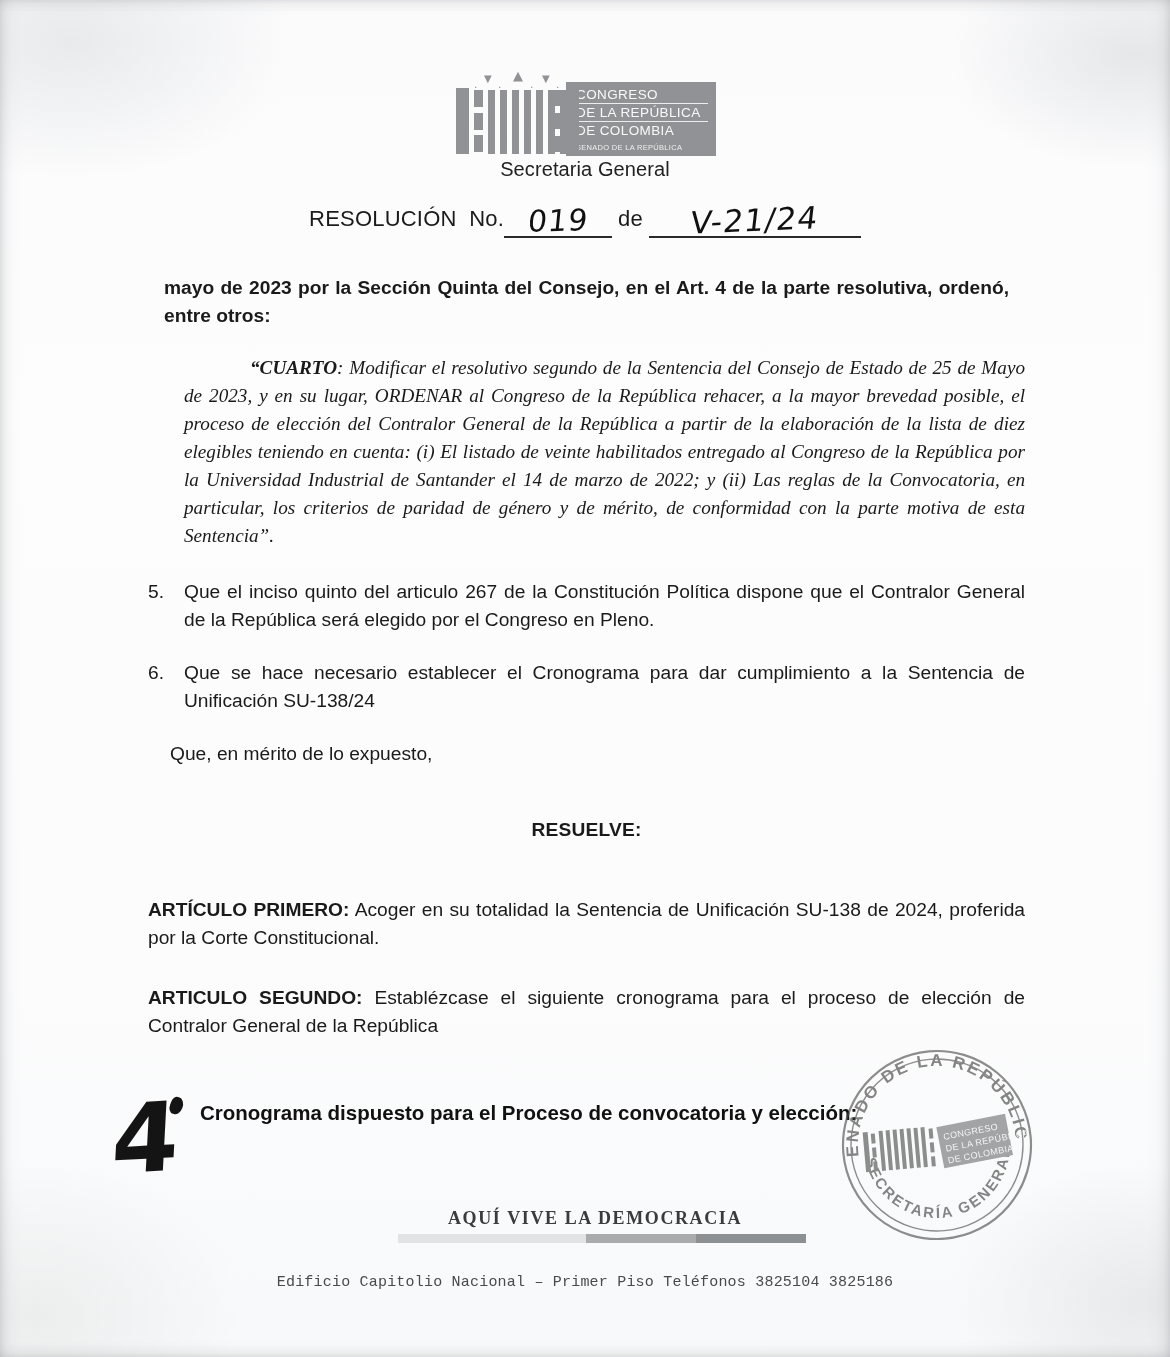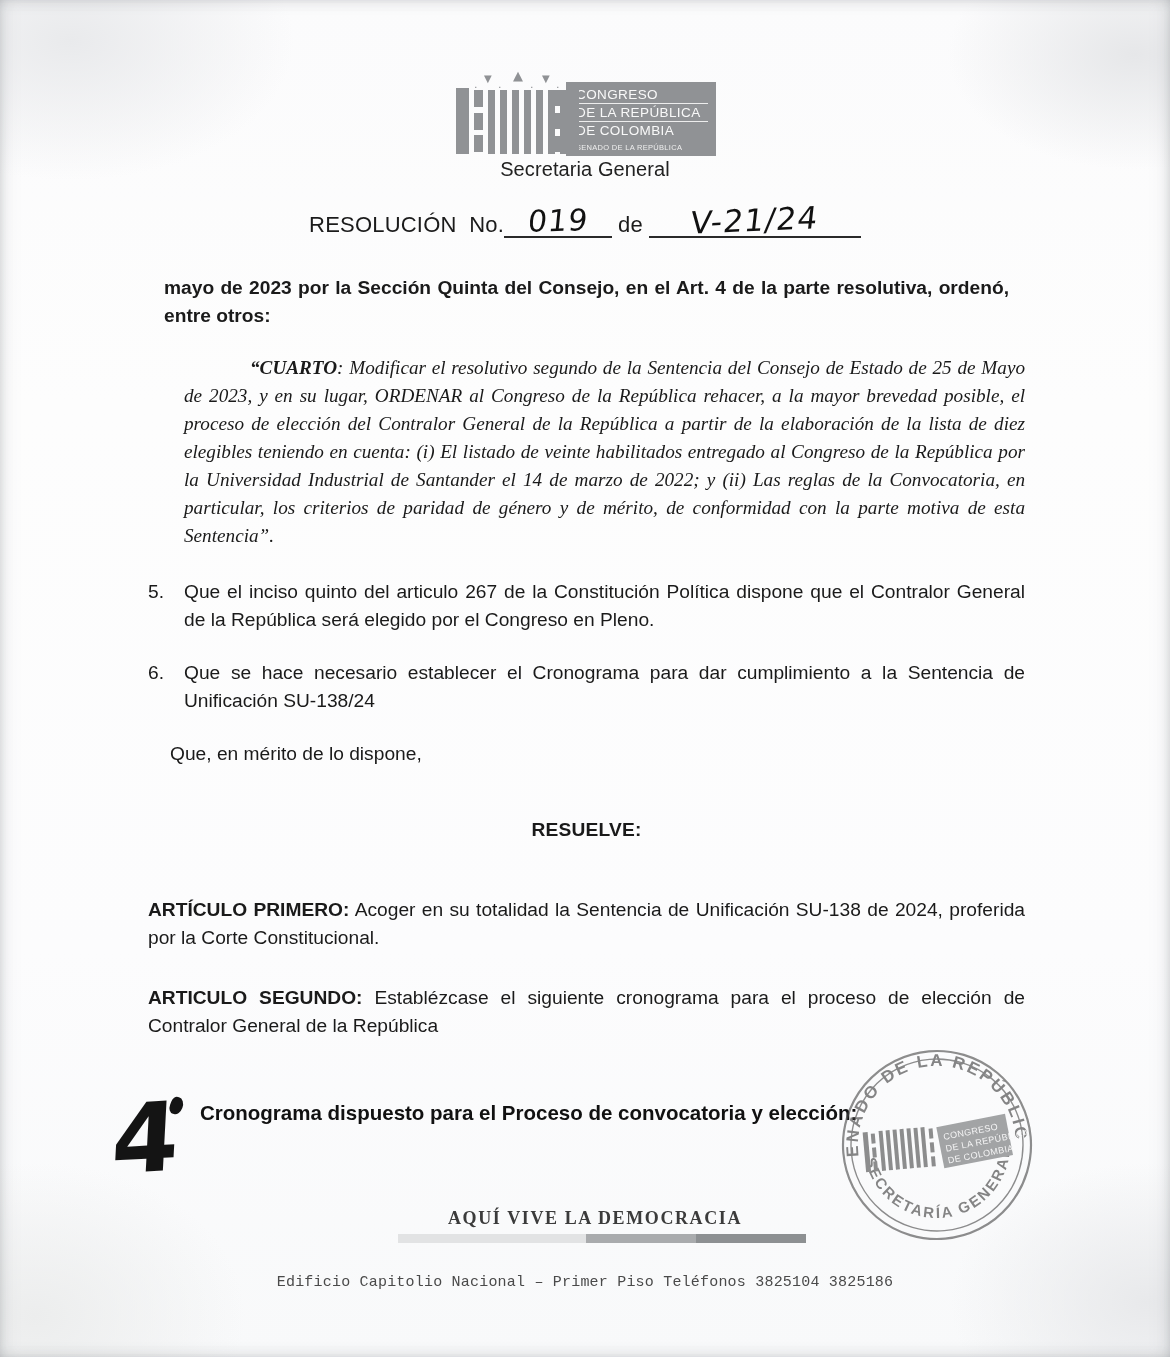--- a/index.html
+++ b/index.html
@@ -164,21 +164,21 @@
   }
 
   
   .reso-line {
     position: absolute;
     top: 200px;
     left: 0;
     right: 0;
     display: flex;
     justify-content: center;
-    align-items: flex-end;
+    align-items: center;
     font-size: 22px;
     color: #1b1b1b;
     letter-spacing: .2px;
   }
   .reso-line .lbl { white-space: pre; }
   .reso-line .blank {
     display: inline-block;
     border-bottom: 2px solid #2a2a2a;
     text-align: center;
     position: relative;
@@ -421,21 +421,21 @@
       <li>
         <span class="marker">5.</span>
         <span>Que el inciso quinto del articulo 267 de la Constitución Política dispone que el Contralor General de la República será elegido por el Congreso en Pleno.</span>
       </li>
       <li>
         <span class="marker">6.</span>
         <span>Que se hace necesario establecer el Cronograma para dar cumplimiento a la Sentencia de Unificación SU-138/24</span>
       </li>
     </ol>
 
-    <p class="p-merito">Que, en mérito de lo dispone,</p>
+    <p class="p-merito">Que, en mérito de lo expuesto,</p>
 
     <p class="resuelve">RESUELVE:</p>
 
     <p class="article">
       <b>ARTÍCULO PRIMERO:</b><span> Acoger en su totalidad la Sentencia de Unificación SU-138 de 2024, proferida por la Corte Constitucional.</span>
     </p>
 
     <p class="article second">
       <b>ARTICULO SEGUNDO:</b><span> Establézcase el siguiente cronograma para el proceso de elección de Contralor General de la República</span>
     </p>

